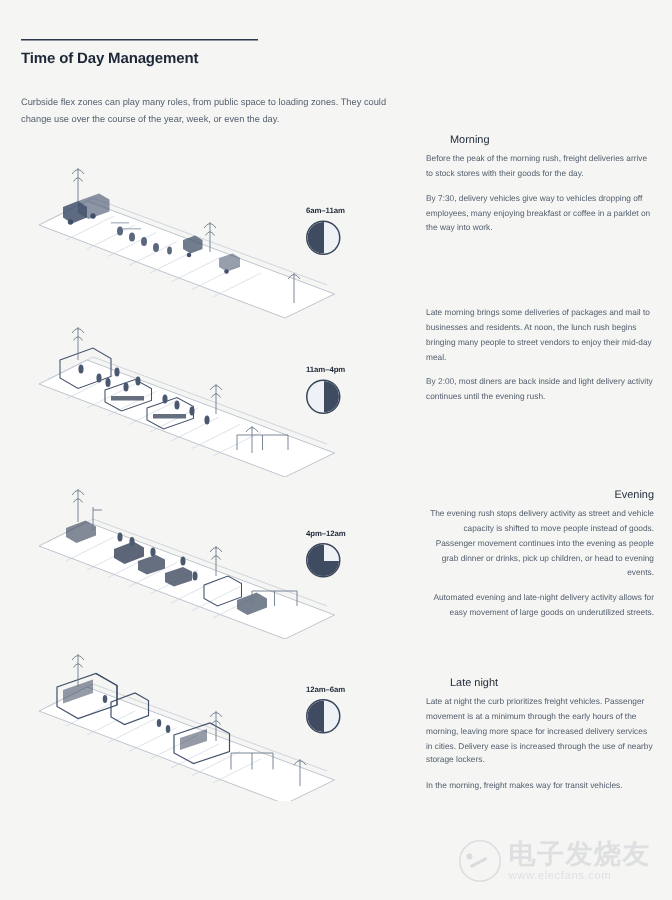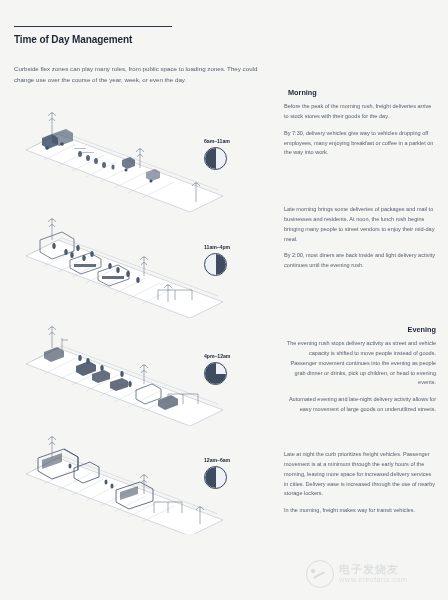--- a/index.html
+++ b/index.html
@@ -14,21 +14,21 @@
 
   
   .header{position:absolute;left:14px;top:26px;width:160px;}
   .title-rule{height:1px;background:#2b3648;width:158px;margin-bottom:7px;}
   .title{font-size:10px;font-weight:bold;letter-spacing:-0.1px;color:#1d2738;margin:0;}
   .intro{position:absolute;left:14px;top:58px;width:253px;font-size:6.2px;line-height:1.72;color:#55606f;}
 
   
   .sections{position:absolute;left:284px;top:88px;width:152px;}
   .section{margin-bottom:9px;}
-  .sec-head{font-size:7.3px;font-weight:bold;color:#1d2738;margin:0 0 5px 4px;}
+  .sec-head{font-size:7.3px;font-weight:normal;color:#1d2738;margin:0 0 5px 16px;}
   .sec-p{font-size:5.55px;line-height:1.78;color:#55606f;margin:0 0 7px 0;}
   .sec-p:last-child{margin-bottom:0;}
 
   
   #sec-morning{position:absolute;top:0;left:0;width:152px;}
   #sec-midday{position:absolute;top:117px;left:0;width:152px;}
   #sec-evening{position:absolute;top:237px;left:0;width:152px;text-align:right;}
   #sec-latenight{position:absolute;top:362px;left:0;width:152px;}
 
   
@@ -56,21 +56,21 @@
   #sc4{top:424px;}
   .scene svg{width:100%;height:100%;display:block;}
 
   
   .watermark{position:absolute;left:306px;top:552px;width:136px;height:44px;opacity:.30;display:flex;align-items:center;gap:5px;}
   .wm-mark{width:26px;height:26px;border-radius:50%;border:1.6px solid #9aa3af;position:relative;flex:none;}
   .wm-mark:before,.wm-mark:after{content:"";position:absolute;background:#9aa3af;}
   .wm-mark:before{width:12px;height:1.6px;left:6px;top:13px;transform:rotate(-28deg);}
   .wm-mark:after{width:4px;height:4px;border-radius:50%;left:4px;top:8px;}
   .wm-text{display:flex;flex-direction:column;line-height:1.15;}
-  .wm-cn{font-size:11px;font-weight:bold;color:#a8b0bb;letter-spacing:1px;}
+  .wm-cn{font-size:18px;font-weight:bold;color:#a8b0bb;letter-spacing:1px;}
   .wm-url{font-size:7.5px;color:#a8b0bb;letter-spacing:.4px;}
 </style>
 </head>
 <body>
 
 <div class="page">
 
   <div class="header">
     <div class="title-rule"></div>
     <h1 class="title">Time of Day Management</h1>
@@ -253,20 +253,21 @@
       <p class="sec-p">By 2:00, most diners are back inside and light delivery activity continues until the evening rush.</p>
     </div>
 
     <div class="section" id="sec-evening">
       <h2 class="sec-head">Evening</h2>
       <p class="sec-p">The evening rush stops delivery activity as street and vehicle capacity is shifted to move people instead of goods. Passenger movement continues into the evening as people grab dinner or drinks, pick up children, or head to evening events.</p>
       <p class="sec-p">Automated evening and late-night delivery activity allows for easy movement of large goods on underutilized streets.</p>
     </div>
 
     <div class="section" id="sec-latenight">
+      <h2 class="sec-head">Late night</h2>
       <p class="sec-p">Late at night the curb prioritizes freight vehicles. Passenger movement is at a minimum through the early hours of the morning, leaving more space for increased delivery services in cities. Delivery ease is increased through the use of nearby storage lockers.</p>
       <p class="sec-p">In the morning, freight makes way for transit vehicles.</p>
     </div>
 
   </div>
 
   <div class="watermark">
     <div class="wm-mark"></div>
     <div class="wm-text">
       <span class="wm-cn">电子发烧友</span>

